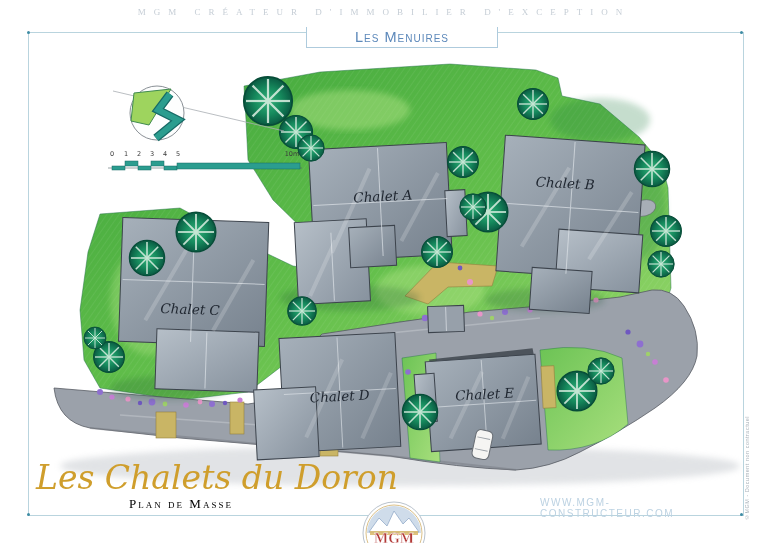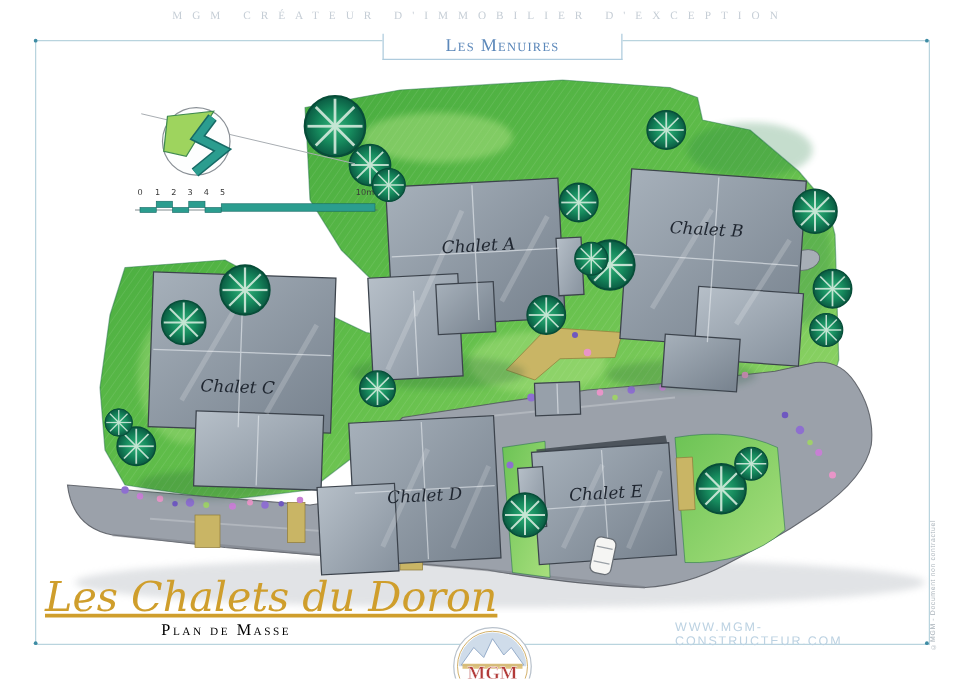--- a/index.html
+++ b/index.html
@@ -20,28 +20,28 @@
   .dot{position:absolute;width:3px;height:3px;background:#3e8ca4;border-radius:50%;}
   .banner{position:absolute;left:306px;top:27px;width:192px;text-align:center;z-index:5;}
   .banner-region{
     background:#8caccf;color:#ffffff;font-size:7.5px;letter-spacing:.6px;
     font-variant:small-caps;font-family:"Liberation Serif",serif;
     height:15px;line-height:15px;
   }
   .banner-resort{
     background:#ffffff;border:1px solid #aecbdd;border-top:none;
     color:#5c88ba;font-size:14.5px;letter-spacing:1px;
-    font-variant:small-caps;font-family:Liberation Serif, serif;
+    font-variant:small-caps;font-family:Liberation Sans, sans-serif;
     height:20px;line-height:20px;
   }
   
   .title-block{position:absolute;left:36px;top:460px;width:290px;text-align:center;z-index:6;}
   .title{
     font-family:"DejaVu Serif",serif;font-style:italic;
-    font-size:33px;color:#cf9e2c;line-height:36px;white-space:nowrap;text-decoration:underline;
+    font-size:33px;color:#cf9e2c;line-height:36px;white-space:nowrap;
   }
   .subtitle{
     font-family:"Liberation Serif",serif;font-variant:small-caps;
     font-size:13px;color:#000000;letter-spacing:2px;margin-top:0px;
   }
   .website{
     position:absolute;left:540px;top:497px;width:200px;text-align:left;
     font-size:10px;letter-spacing:1.5px;color:#bcd2e2;z-index:6;
   }
   .credit{

